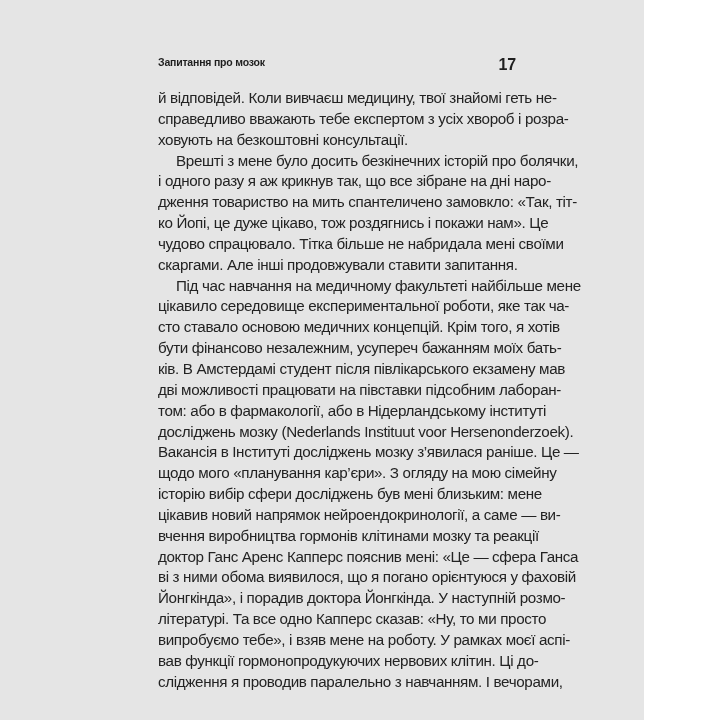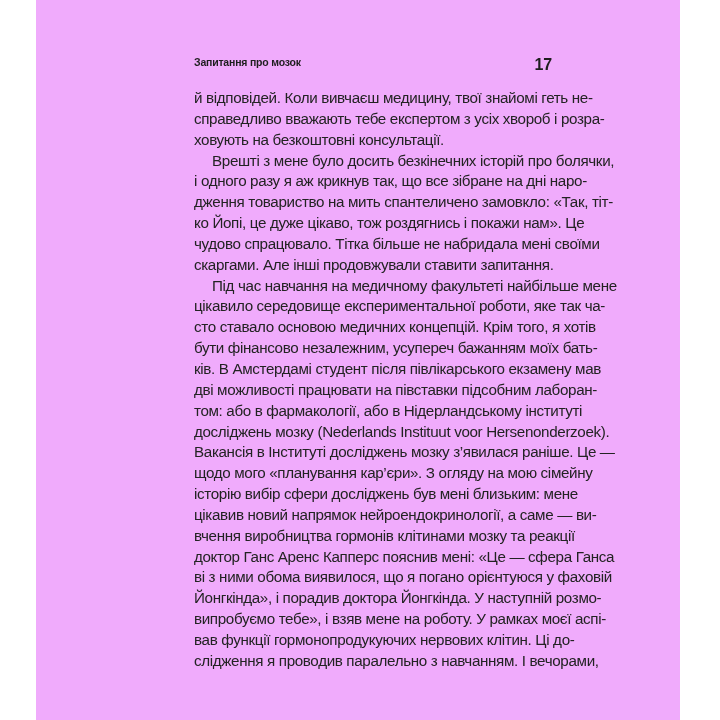--- a/index.html
+++ b/index.html
@@ -1,20 +1,19 @@
 <!DOCTYPE html>
 <html><head>
 <meta charset="utf-8">
 <style>
   html, body { margin: 0; padding: 0; background: #ffffff; }
   body { width: 720px; height: 720px; position: relative; overflow: hidden; }
   .page {
     position: absolute; left: 0; top: 0; width: 644px; height: 720px;
-    background: #f0abfc;
-    margin-left: 36px;
+    background: #e5e5e5;
   }
   .running-head {
     position: absolute; left: 158px; top: 56px; width: 360px; height: 16px;
     font-family: "Liberation Sans", sans-serif; font-weight: bold;
     font-size: 10.5px; color: #1e1e1e; letter-spacing: -0.2px;
   }
   .running-head .title { position: absolute; left: 0; top: 0; }
   .running-head .num { position: absolute; right: 2px; top: 0; font-size: 16px; }
   .body-text {
     position: absolute; left: 158px; top: 88px; width: 360px;
@@ -55,17 +54,18 @@
       <span class="line">том: або в фармакології, або в Нідерландському інституті</span>
       <span class="line">досліджень мозку (Nederlands Instituut voor Hersenonderzoek).</span>
       <span class="line">Вакансія в Інституті досліджень мозку з’явилася раніше. Це —</span>
       <span class="line">щодо мого «планування кар’єри». З огляду на мою сімейну</span>
       <span class="line">історію вибір сфери досліджень був мені близьким: мене</span>
       <span class="line">цікавив новий напрямок нейроендокринології, а саме — ви-</span>
       <span class="line">вчення виробництва гормонів клітинами мозку та реакції</span>
       <span class="line">доктор Ганс Аренс Капперс пояснив мені: «Це — сфера Ганса</span>
       <span class="line">ві з ними обома виявилося, що я погано орієнтуюся у фаховій</span>
       <span class="line">Йонгкінда», і порадив доктора Йонгкінда. У наступній розмо-</span>
+      <span class="line">літературі. Та все одно Капперс сказав: «Ну, то ми просто</span>
       <span class="line">випробуємо тебе», і взяв мене на роботу. У рамках моєї аспі-</span>
       <span class="line">вав функції гормонопродукуючих нервових клітин. Ці до-</span>
       <span class="line">слідження я проводив паралельно з навчанням. І вечорами,</span>
     </div>
 </div>
 
 </body></html>

